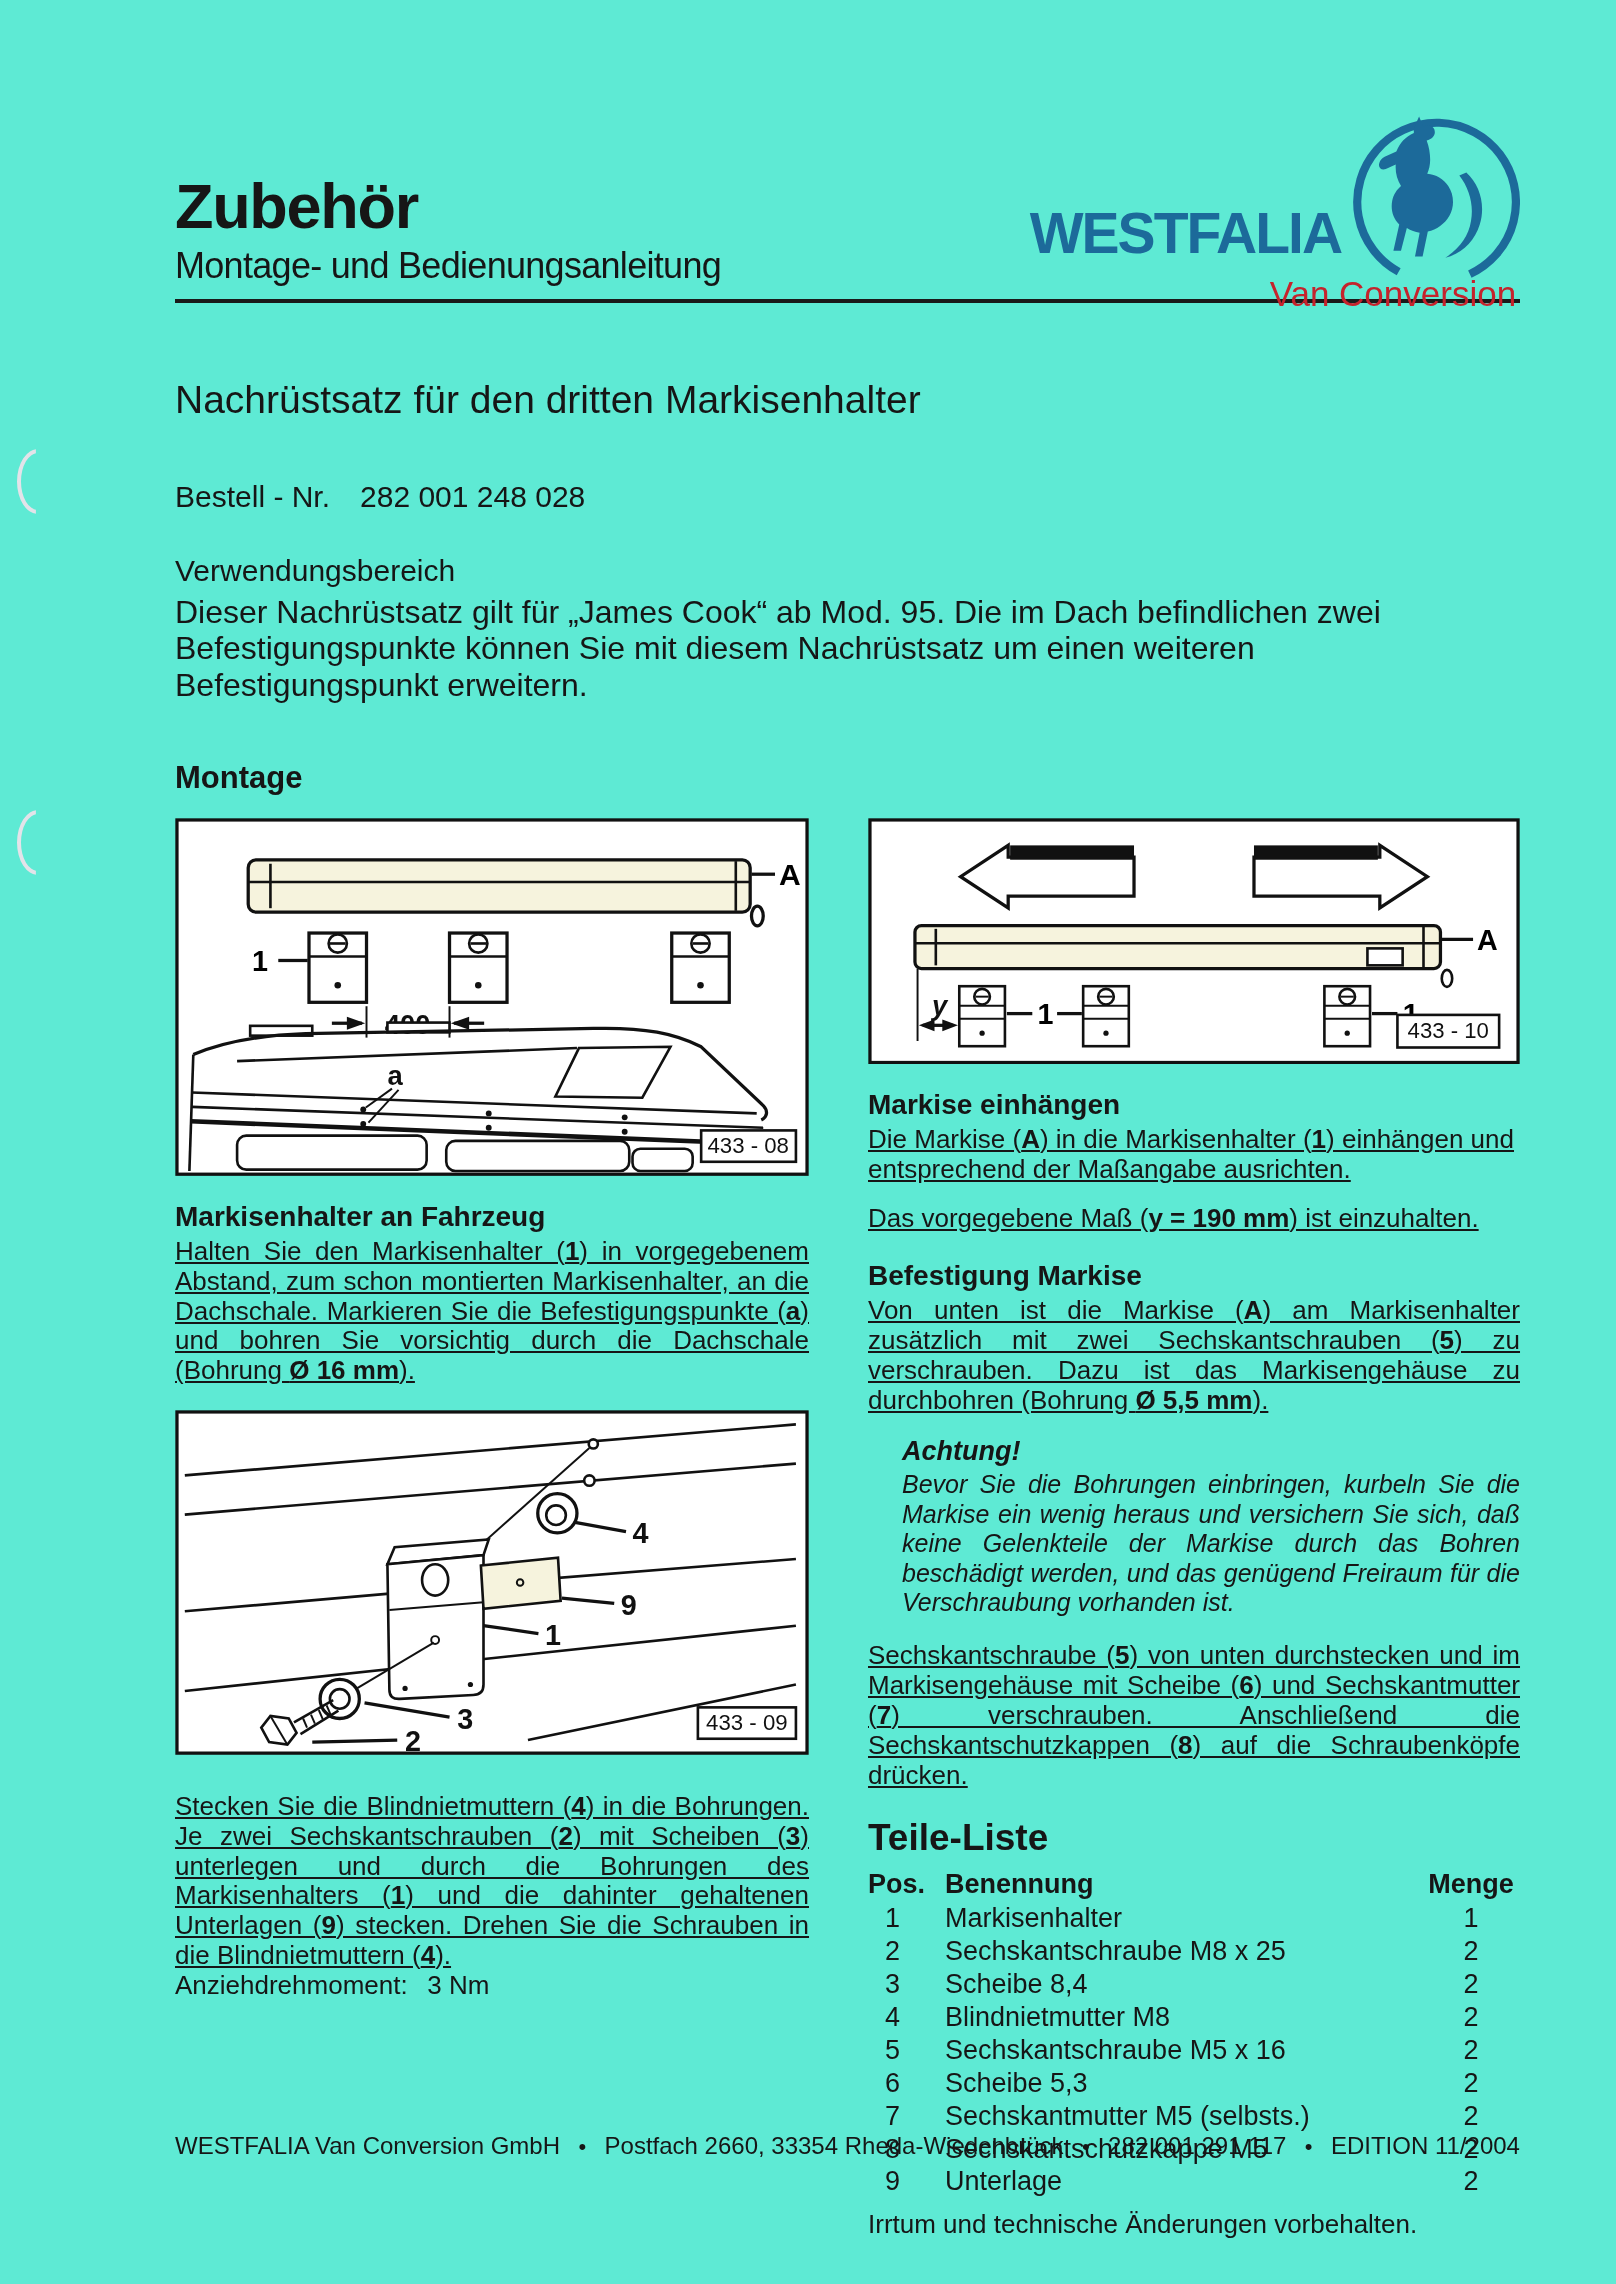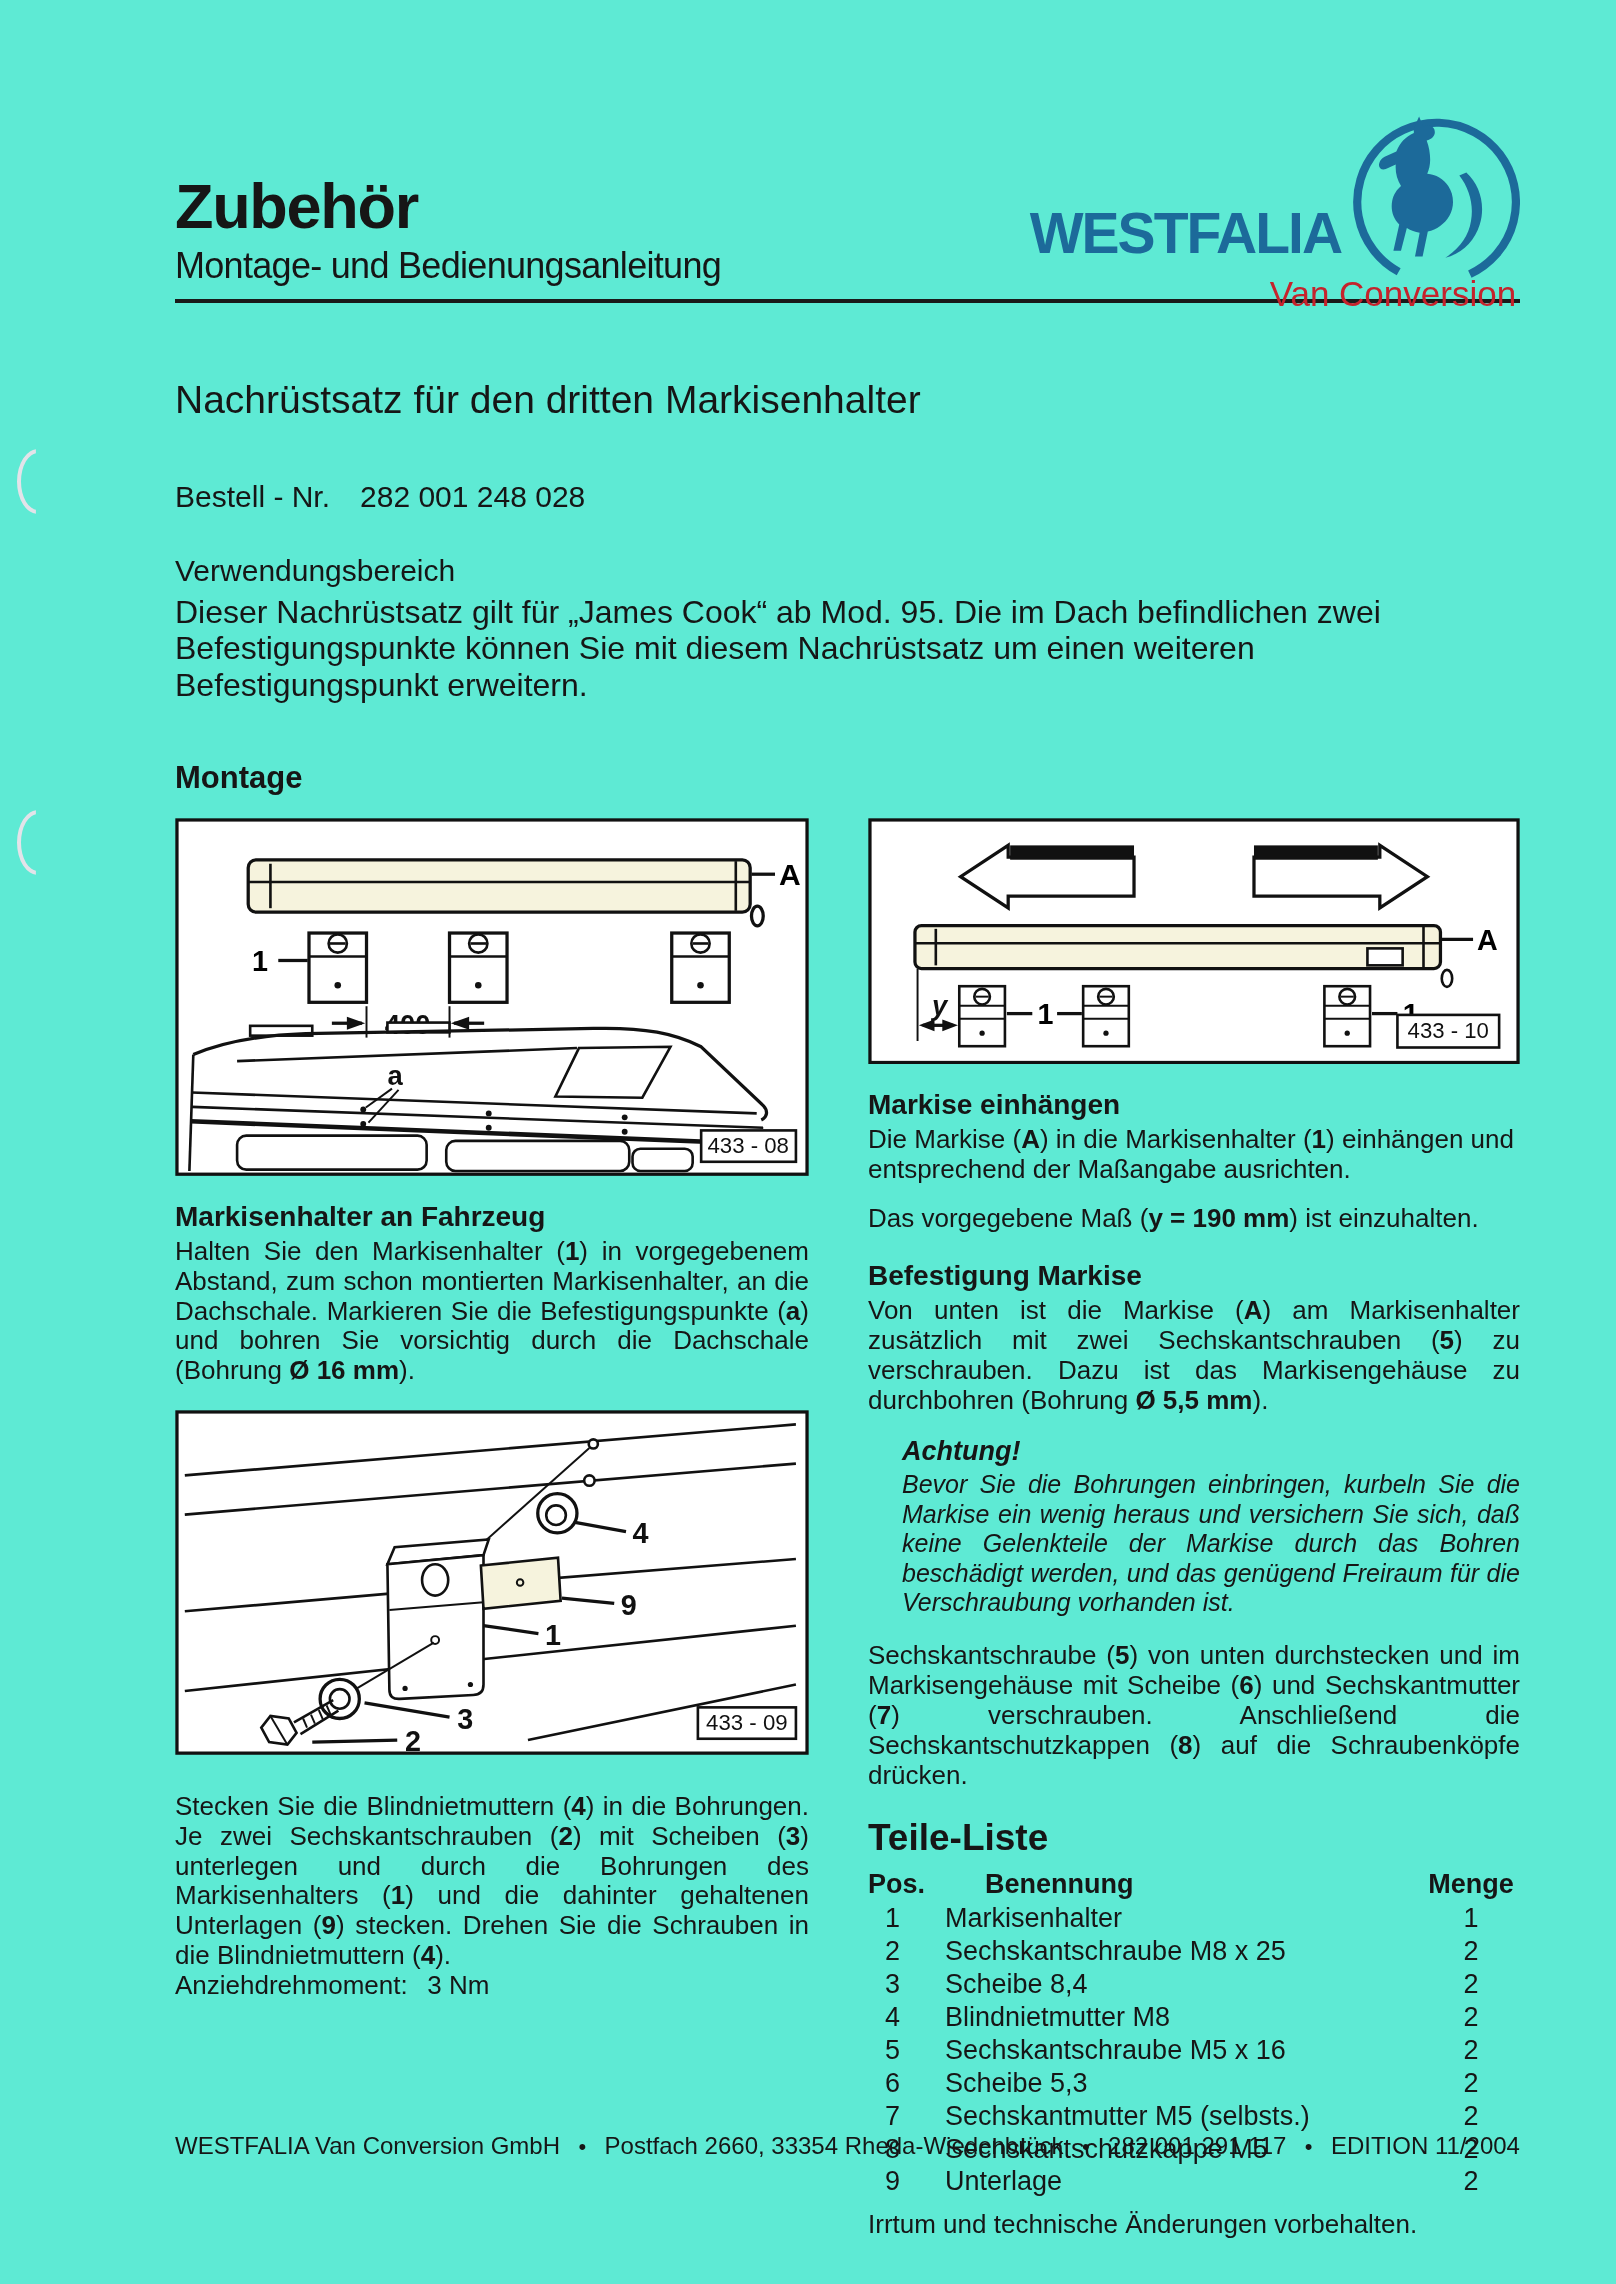--- a/index.html
+++ b/index.html
@@ -32,33 +32,33 @@
   .sec-h{font-size:30px;font-weight:400;margin-top:40px;}
   .body-p{font-size:32px;line-height:1.15;margin-top:5.2px;}
   .montage-h{font-size:31px;font-weight:700;margin-top:56px;}
 
   .cols{display:grid;grid-template-columns:634px 652px;column-gap:59px;margin-top:22px;}
   .fig{display:block;width:100%;height:auto;}
   .fig text{font-family:"Liberation Sans",sans-serif;}
   .para-h{font-size:28px;font-weight:700;margin-top:26px;line-height:1.1;}
   .para-h.tight{margin-top:27px;}
   .just{text-align:justify;}
-  .col-p{font-size:26px;line-height:1.15;margin-top:3.9px;}
+  .col-p{font-size:26px;line-height:1.15;margin-top:3.9px;text-decoration:underline;}
   .fig2wrap{margin-top:23.5px;}
   .insert-p{margin-top:37px;}
   .torque{font-size:26px;line-height:1.15;}
   .torque .val{margin-left:19.6px;}
 
   .warn{margin-left:34px;margin-top:21px;}
   .warn-h{font-size:27px;font-weight:700;font-style:italic;line-height:1.1;}
   .warn-p{font-size:25px;font-style:italic;line-height:1.18;margin-top:3.9px;text-align:justify;}
 
   .parts-h{font-size:37px;font-weight:700;margin-top:26px;}
   .parts{margin-top:11.7px;font-size:27px;}
-  .parts-head{display:flex;font-weight:700;line-height:1.08;gap:40px;}
+  .parts-head{display:flex;font-weight:700;line-height:1.08;}
   .parts-row{display:flex;line-height:1.03;margin-top:5.2px;}
   .pc0{width:77px;flex:none;}
   .parts-row .pc0{padding-left:17px;box-sizing:border-box;}
   .pc1{flex:1;}
   .pc2{width:98px;flex:none;text-align:center;}
   .disclaimer{font-size:26px;margin-top:13px;}
 
   .footer{position:absolute;left:175px;right:97px;top:2132px;
     display:flex;justify-content:space-between;align-items:baseline;font-size:24px;}
   .footer .dot{font-size:22px;}

